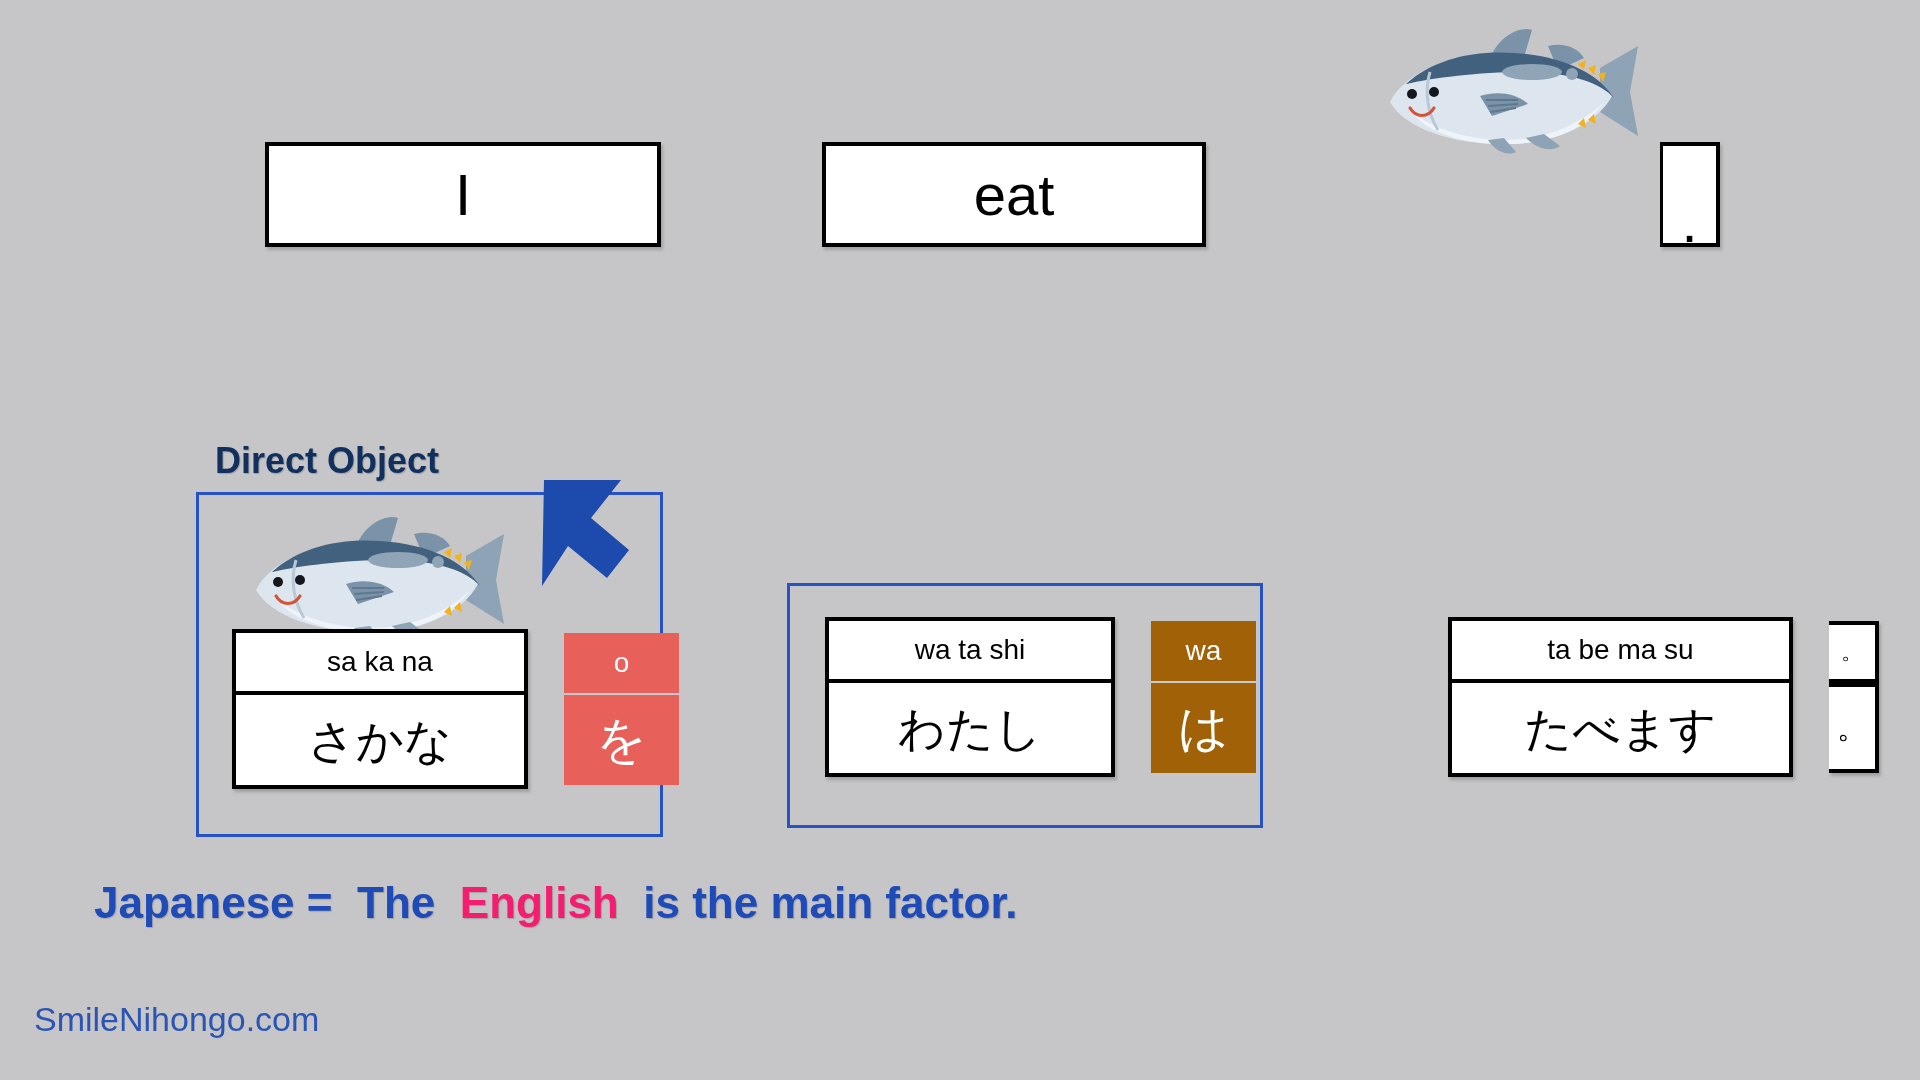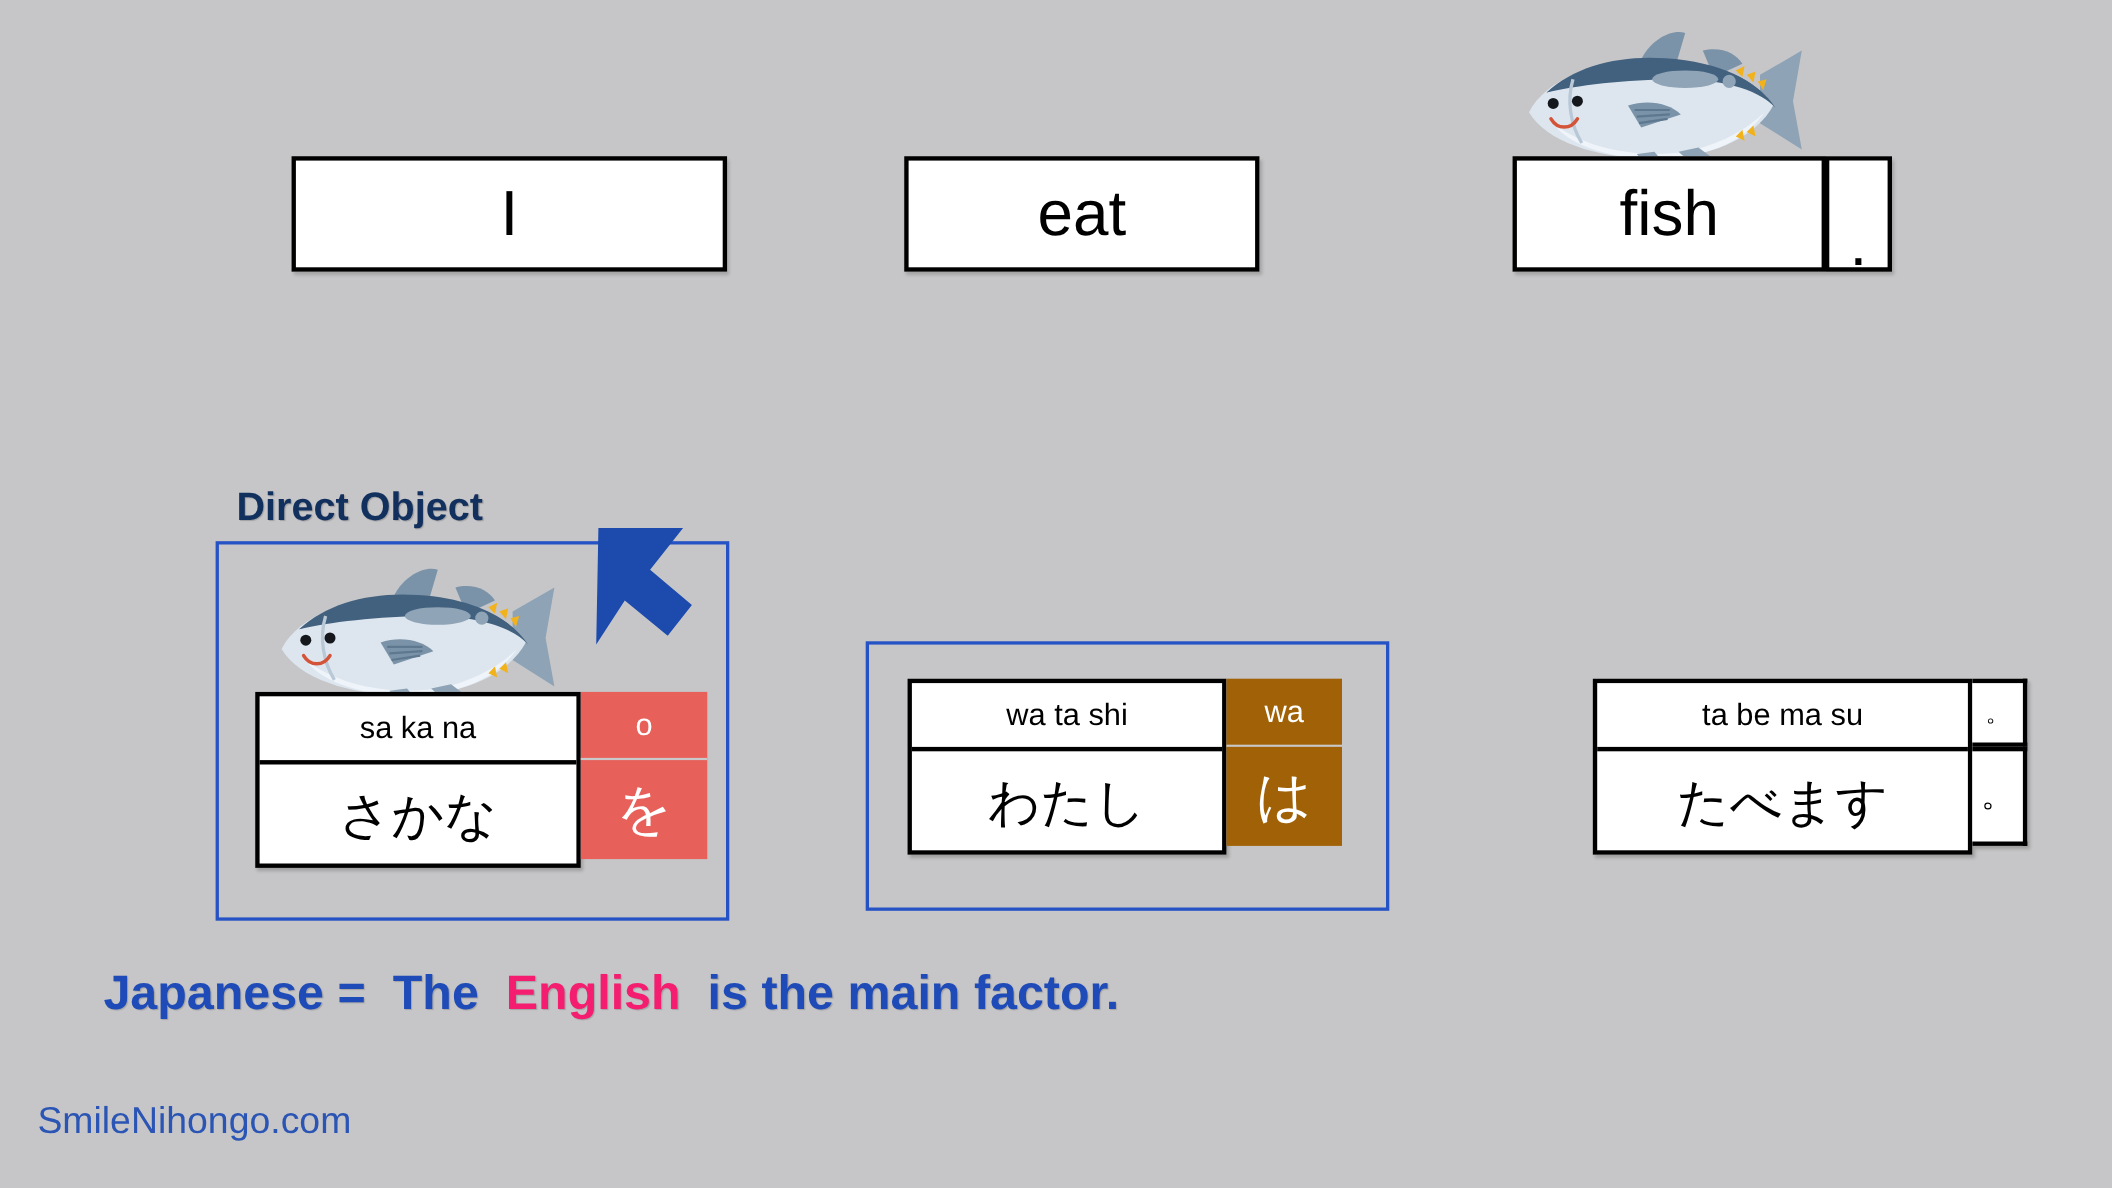--- a/index.html
+++ b/index.html
@@ -70,21 +70,22 @@
     position: absolute;
     border: 3px solid #2552c4;
     box-sizing: border-box;
     background: transparent;
   }
 
   
   .unit {
     position: absolute;
     display: flex;
-    align-items: flex-start;
+    align-items: center;
+    gap: 36px;
   }
   .unit-main {
     display: flex;
     flex-direction: column;
     background: #fff;
     border: 4px solid #000;
     box-sizing: border-box;
     box-shadow: 2px 3px 3px rgba(0,0,0,0.2);
   }
   .unit-main .romaji {
@@ -194,21 +195,21 @@
 </style>
 </head>
 <body>
 
 <div class="stage">
 
   <div class="wordbox" style="left:265px; top:142px; width:396px; height:105px;">
     <span>I</span>
   </div>
 
-  <div class="wordbox" style="left:822px; top:142px; width:323px; height:105px;">
+  <div class="wordbox" style="left:822px; top:142px; width:384px; height:105px;">
     <span>eat</span>
   </div>
 
   <div class="fish" style="left:1372px; top:20px; width:270px; height:150px;">
     <svg viewBox="0 0 270 150" width="270" height="150" aria-hidden="true">
 
       <path d="M228 48 L266 26 L258 72 L266 116 L228 92 Z" fill="#8ea3b5"></path>
 
       <path d="M118 38 C128 14 150 6 160 10 L150 44 Z" fill="#7b93a8"></path>
 
@@ -240,23 +241,20 @@
       <path d="M116 120 C124 132 136 136 144 132 L132 118 Z" fill="#8ea3b5"></path>
       <path d="M154 118 C166 130 180 132 188 126 L172 114 Z" fill="#8ea3b5"></path>
 
       <circle cx="40" cy="74" r="5" fill="#14181c"></circle>
       <circle cx="62" cy="72" r="5" fill="#14181c"></circle>
 
       <path d="M38 88 C44 98 56 98 62 88" stroke="#d4543a" stroke-width="3.2" fill="none" stroke-linecap="round"></path>
     </svg>
   </div>
 
-  <div class="wordbox" style="left:1375px; top:142px; width:285px; height:105px;">
-    <span>fish</span>
-  </div>
 
   <div class="periodbox" style="left:1660px; top:142px; width:60px; height:105px;">
     <span>.</span>
   </div>
 
 
   <div class="do-label" style="left:215px; top:440px;">
     <span>Direct Object</span>
   </div>
 

